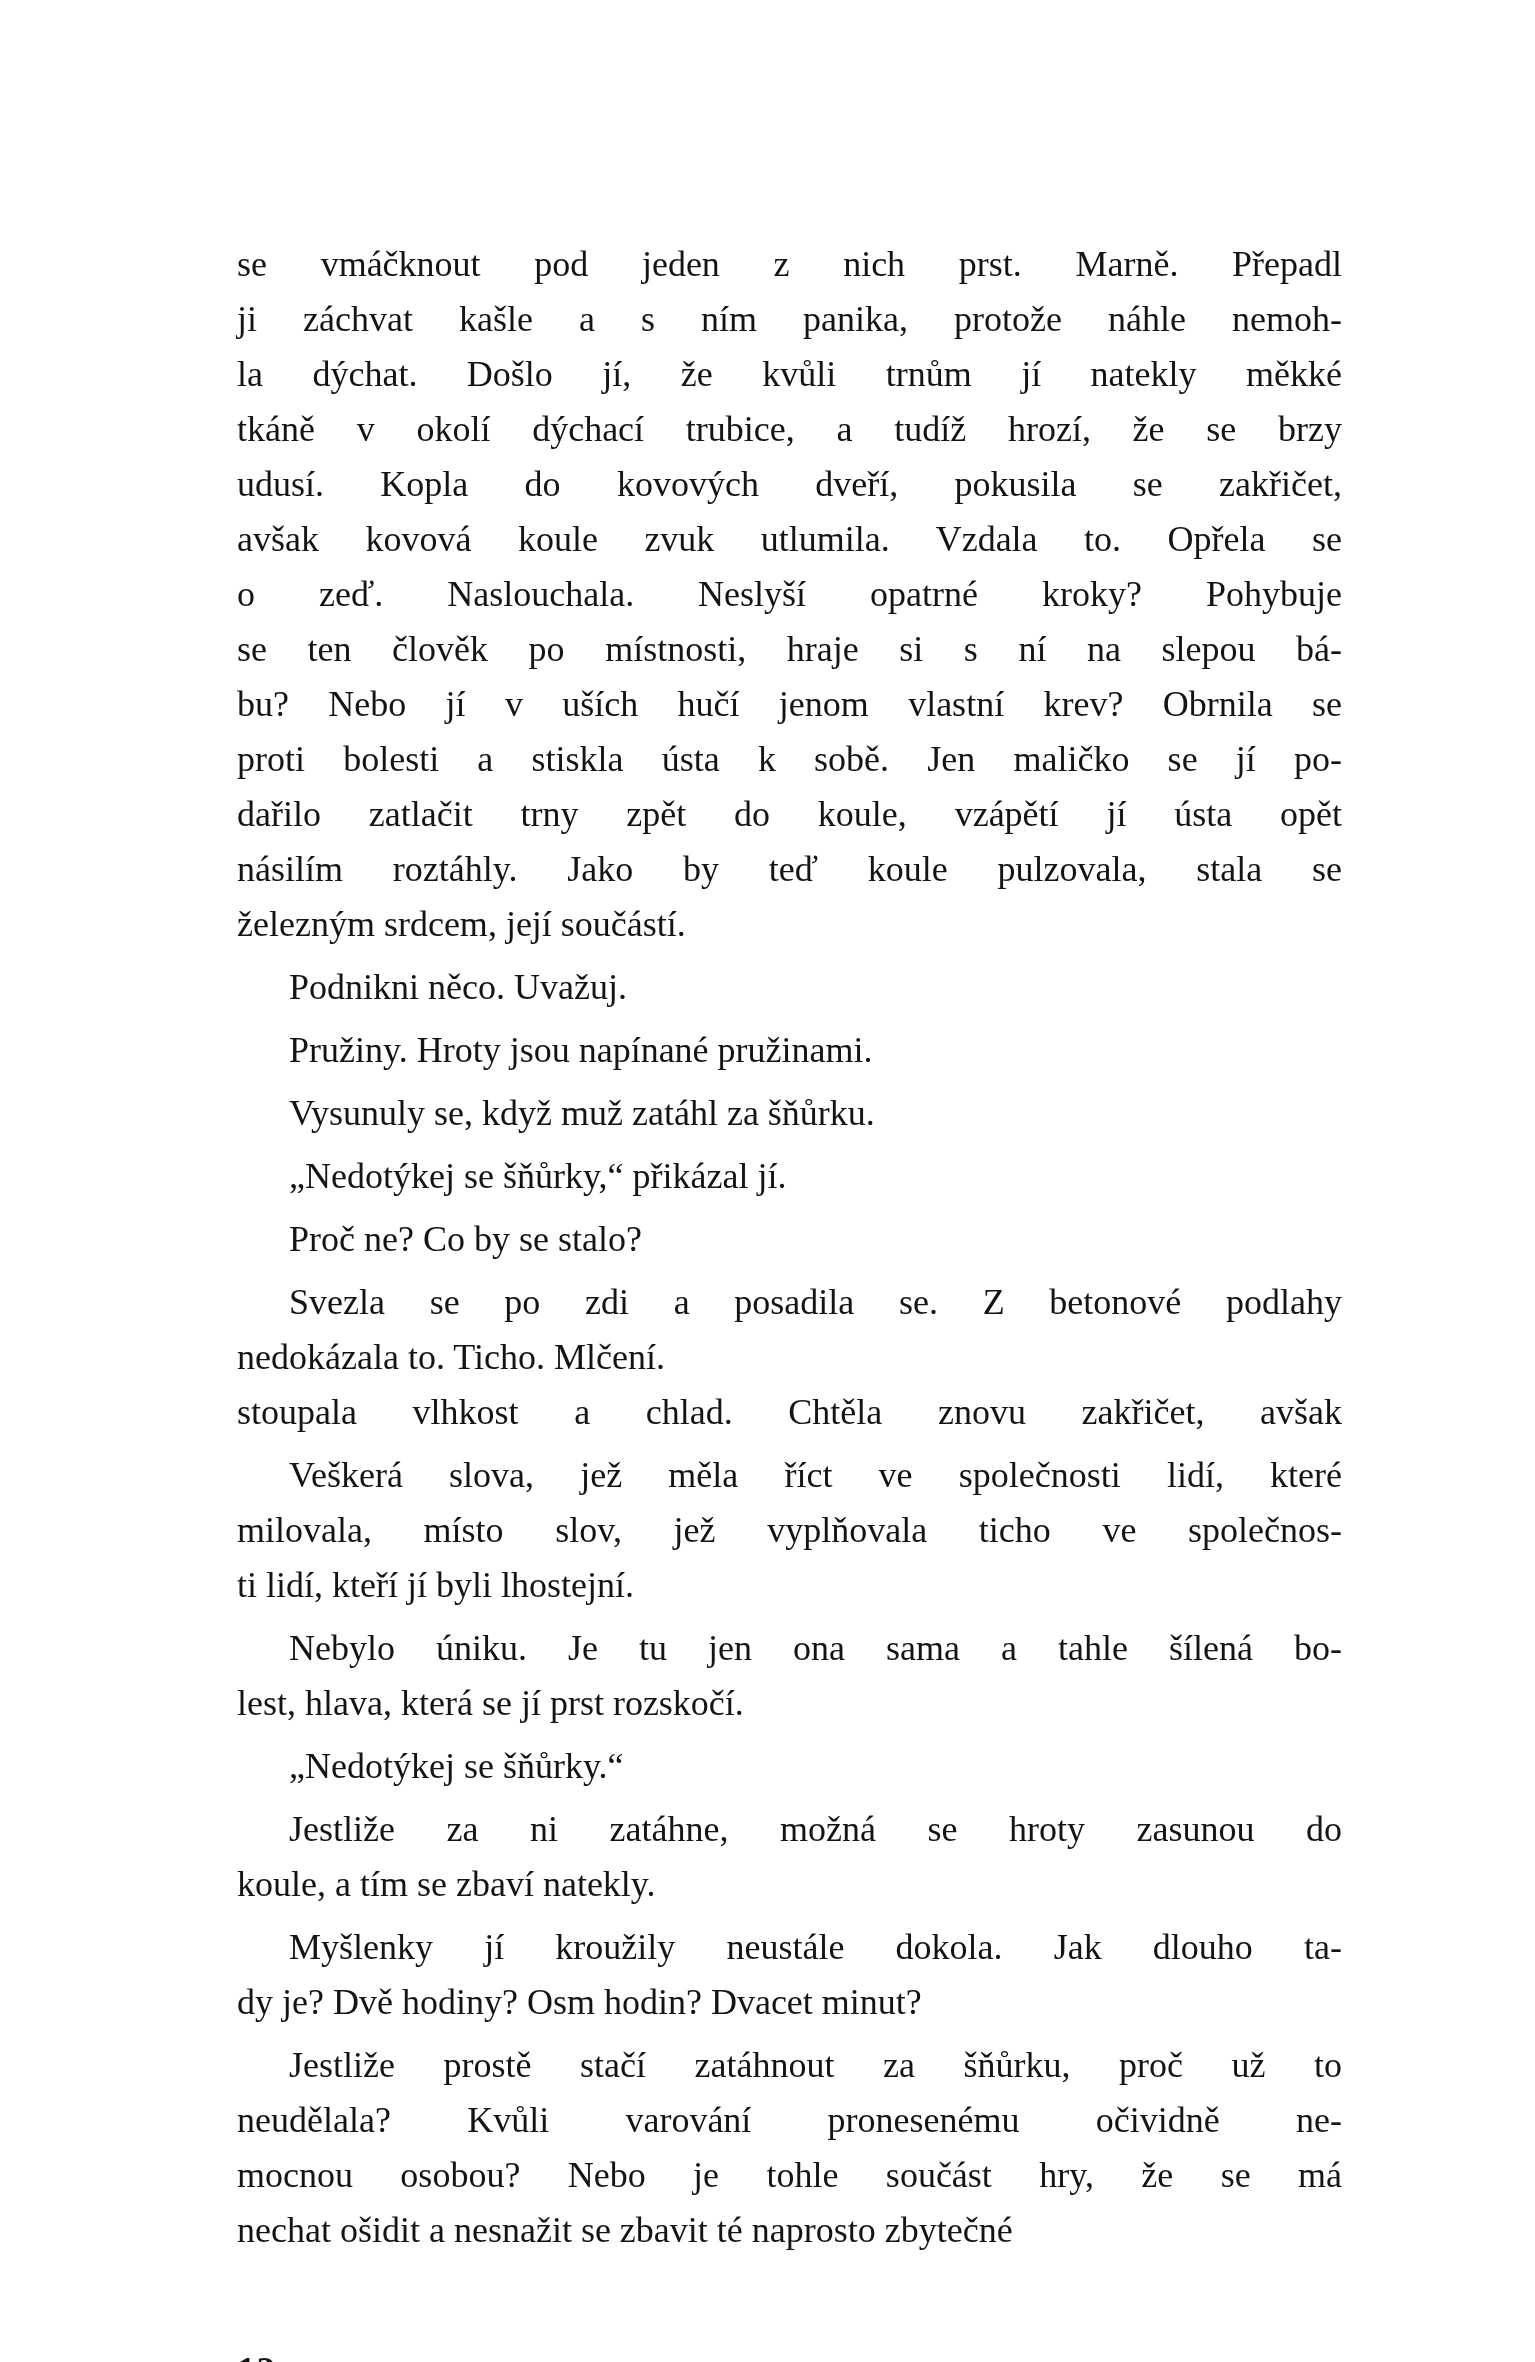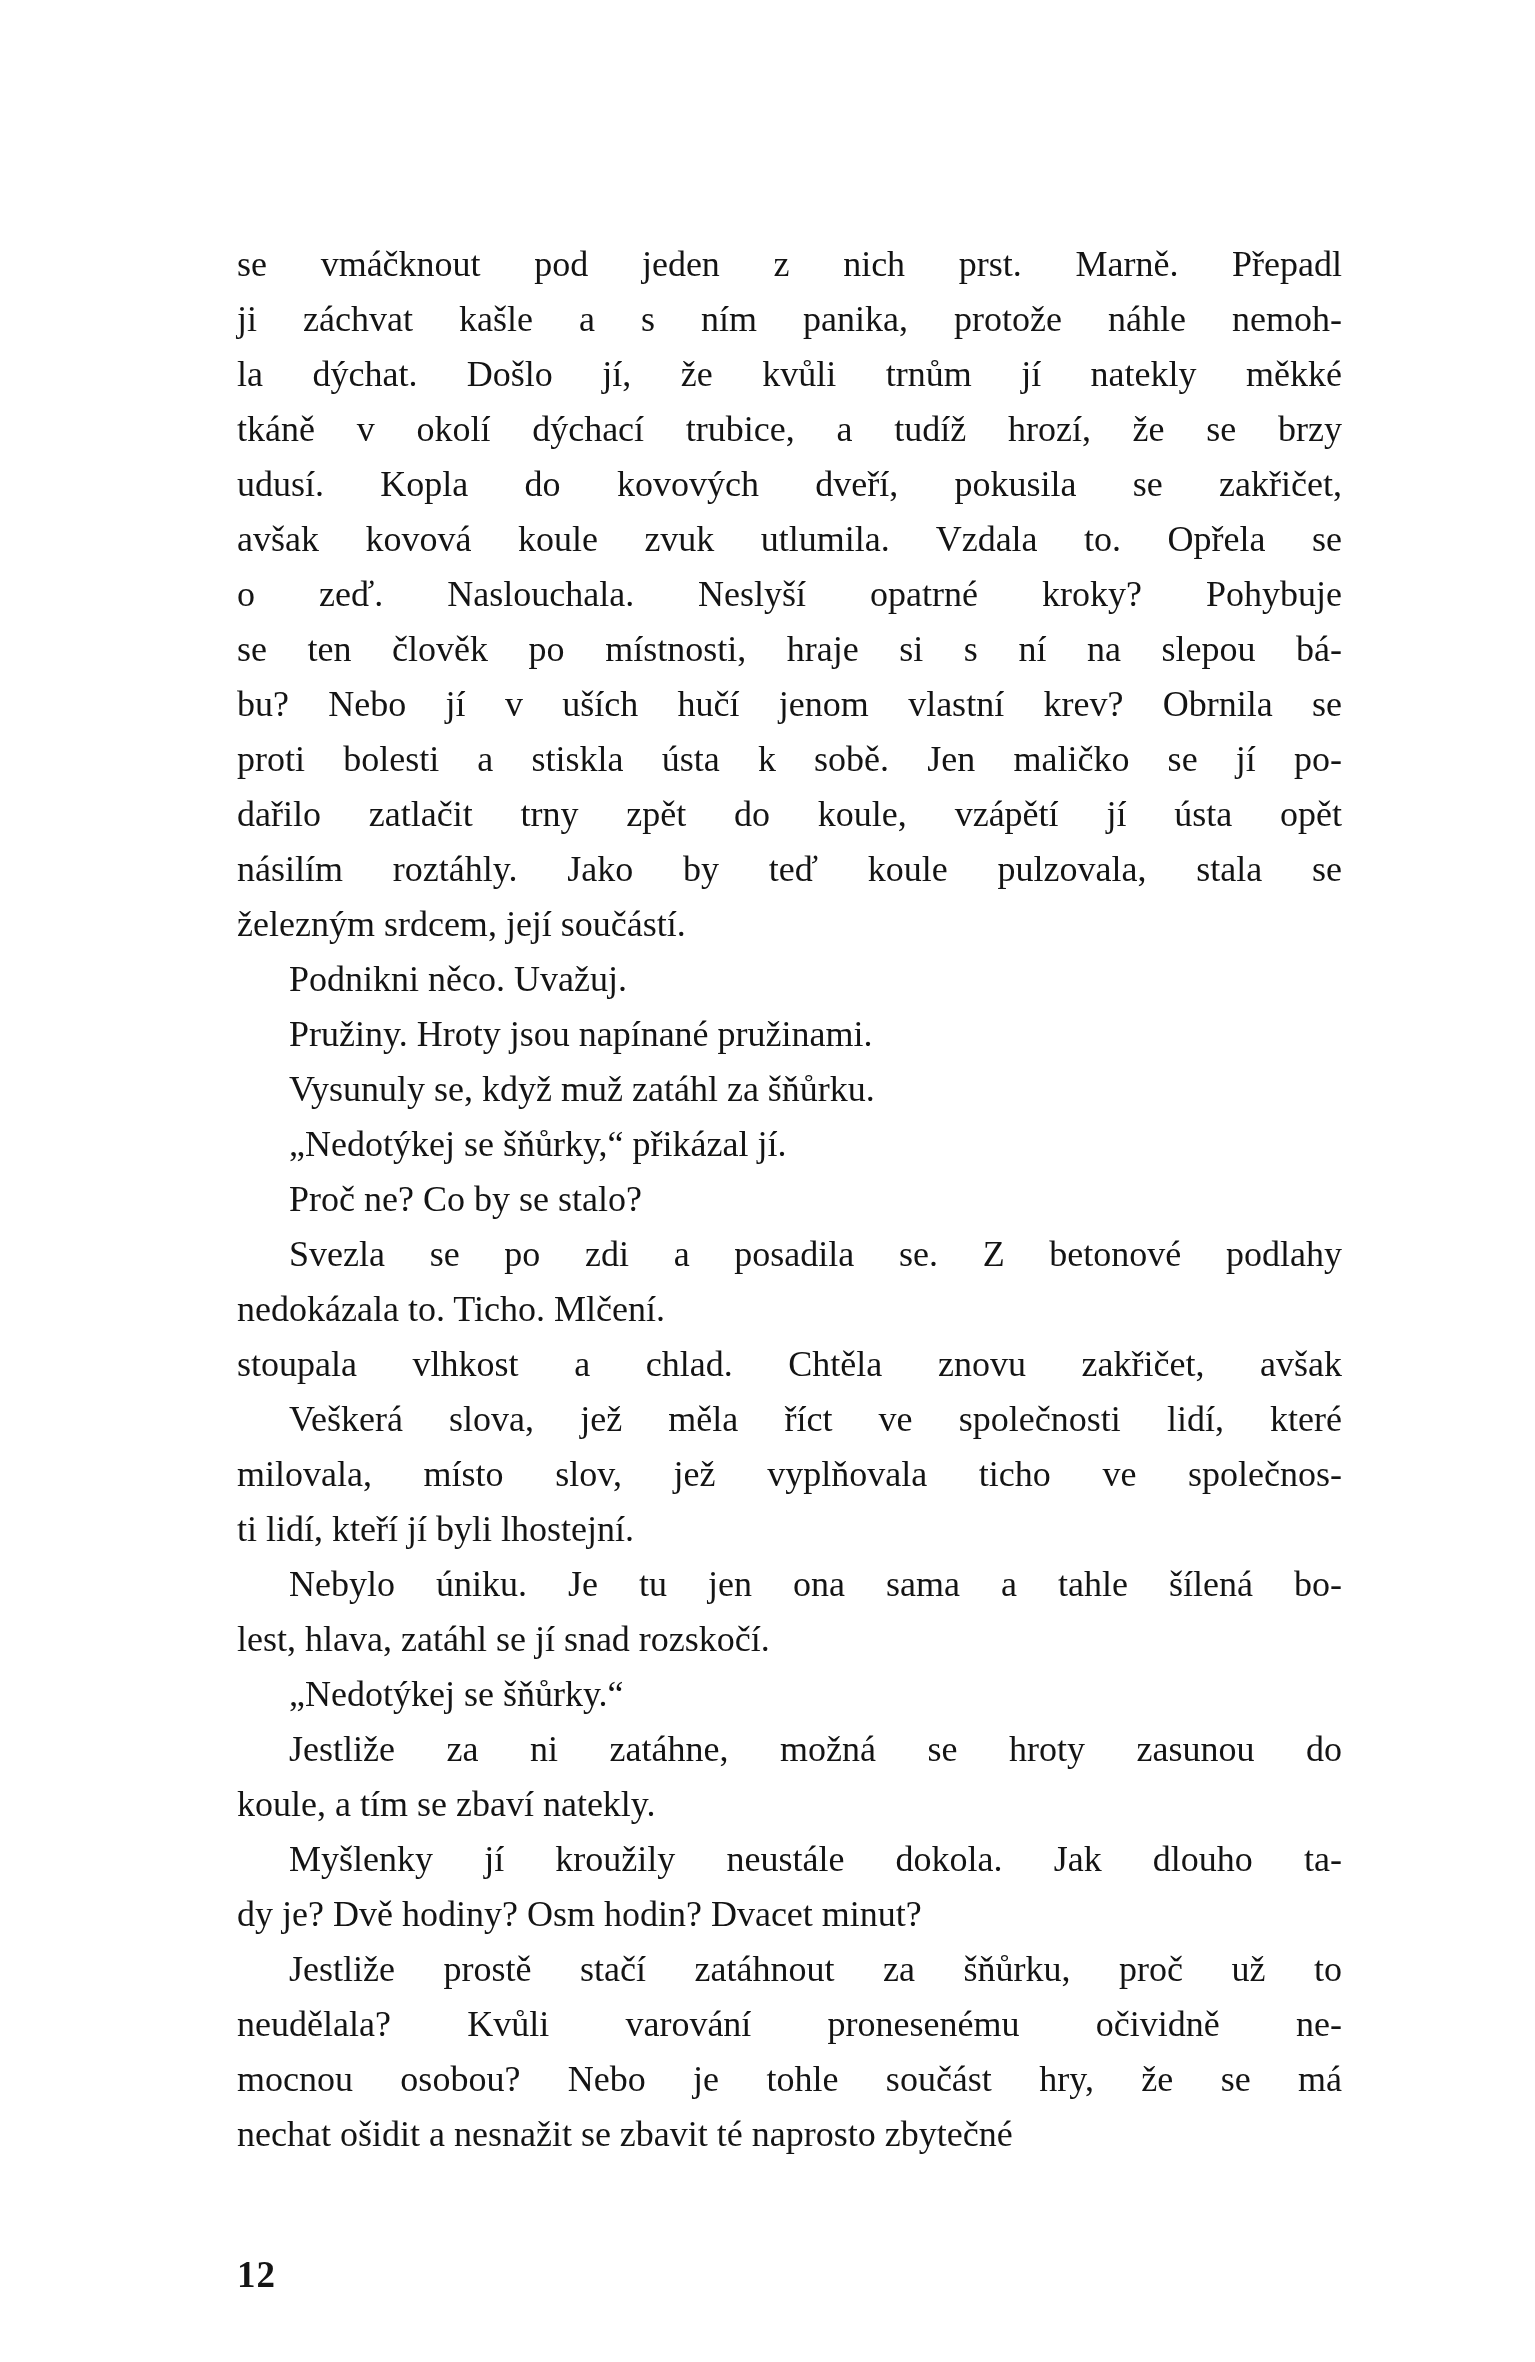--- a/index.html
+++ b/index.html
@@ -37,20 +37,21 @@
     display: block;
     text-align: justify;
     text-align-last: justify;
     white-space: normal;
   }
   .line.last {
     text-align-last: left;
   }
   .para.indent .line:first-child {
     text-indent: 52px;
+    margin-top: 8px;
   }
   .page-number {
     margin-top: 85px;
     font-size: 37px;
     font-weight: bold;
     line-height: 55px;
     letter-spacing: 1px;
   }
 </style>
 </head>
@@ -93,21 +94,21 @@
         <span class="line last">nedokázala to. Ticho. Mlčení.</span>
         <span class="line">stoupala vlhkost a chlad. Chtěla znovu zakřičet, avšak</span>
       </p>
       <p class="para indent">
         <span class="line">Veškerá slova, jež měla říct ve společnosti lidí, které</span>
         <span class="line">milovala, místo slov, jež vyplňovala ticho ve společnos-</span>
         <span class="line last">ti lidí, kteří jí byli lhostejní.</span>
       </p>
       <p class="para indent">
         <span class="line">Nebylo úniku. Je tu jen ona sama a tahle šílená bo-</span>
-        <span class="line last">lest, hlava, zatáhl se jí snad rozskočí.</span>
+        <span class="line last">lest, hlava, která se jí prst rozskočí.</span>
       </p>
       <p class="para indent">
         <span class="line last">„Nedotýkej se šňůrky.“</span>
       </p>
       <p class="para indent">
         <span class="line">Jestliže za ni zatáhne, možná se hroty zasunou do</span>
         <span class="line last">koule, a tím se zbaví natekly.</span>
       </p>
       <p class="para indent">
         <span class="line">Myšlenky jí kroužily neustále dokola. Jak dlouho ta-</span>

